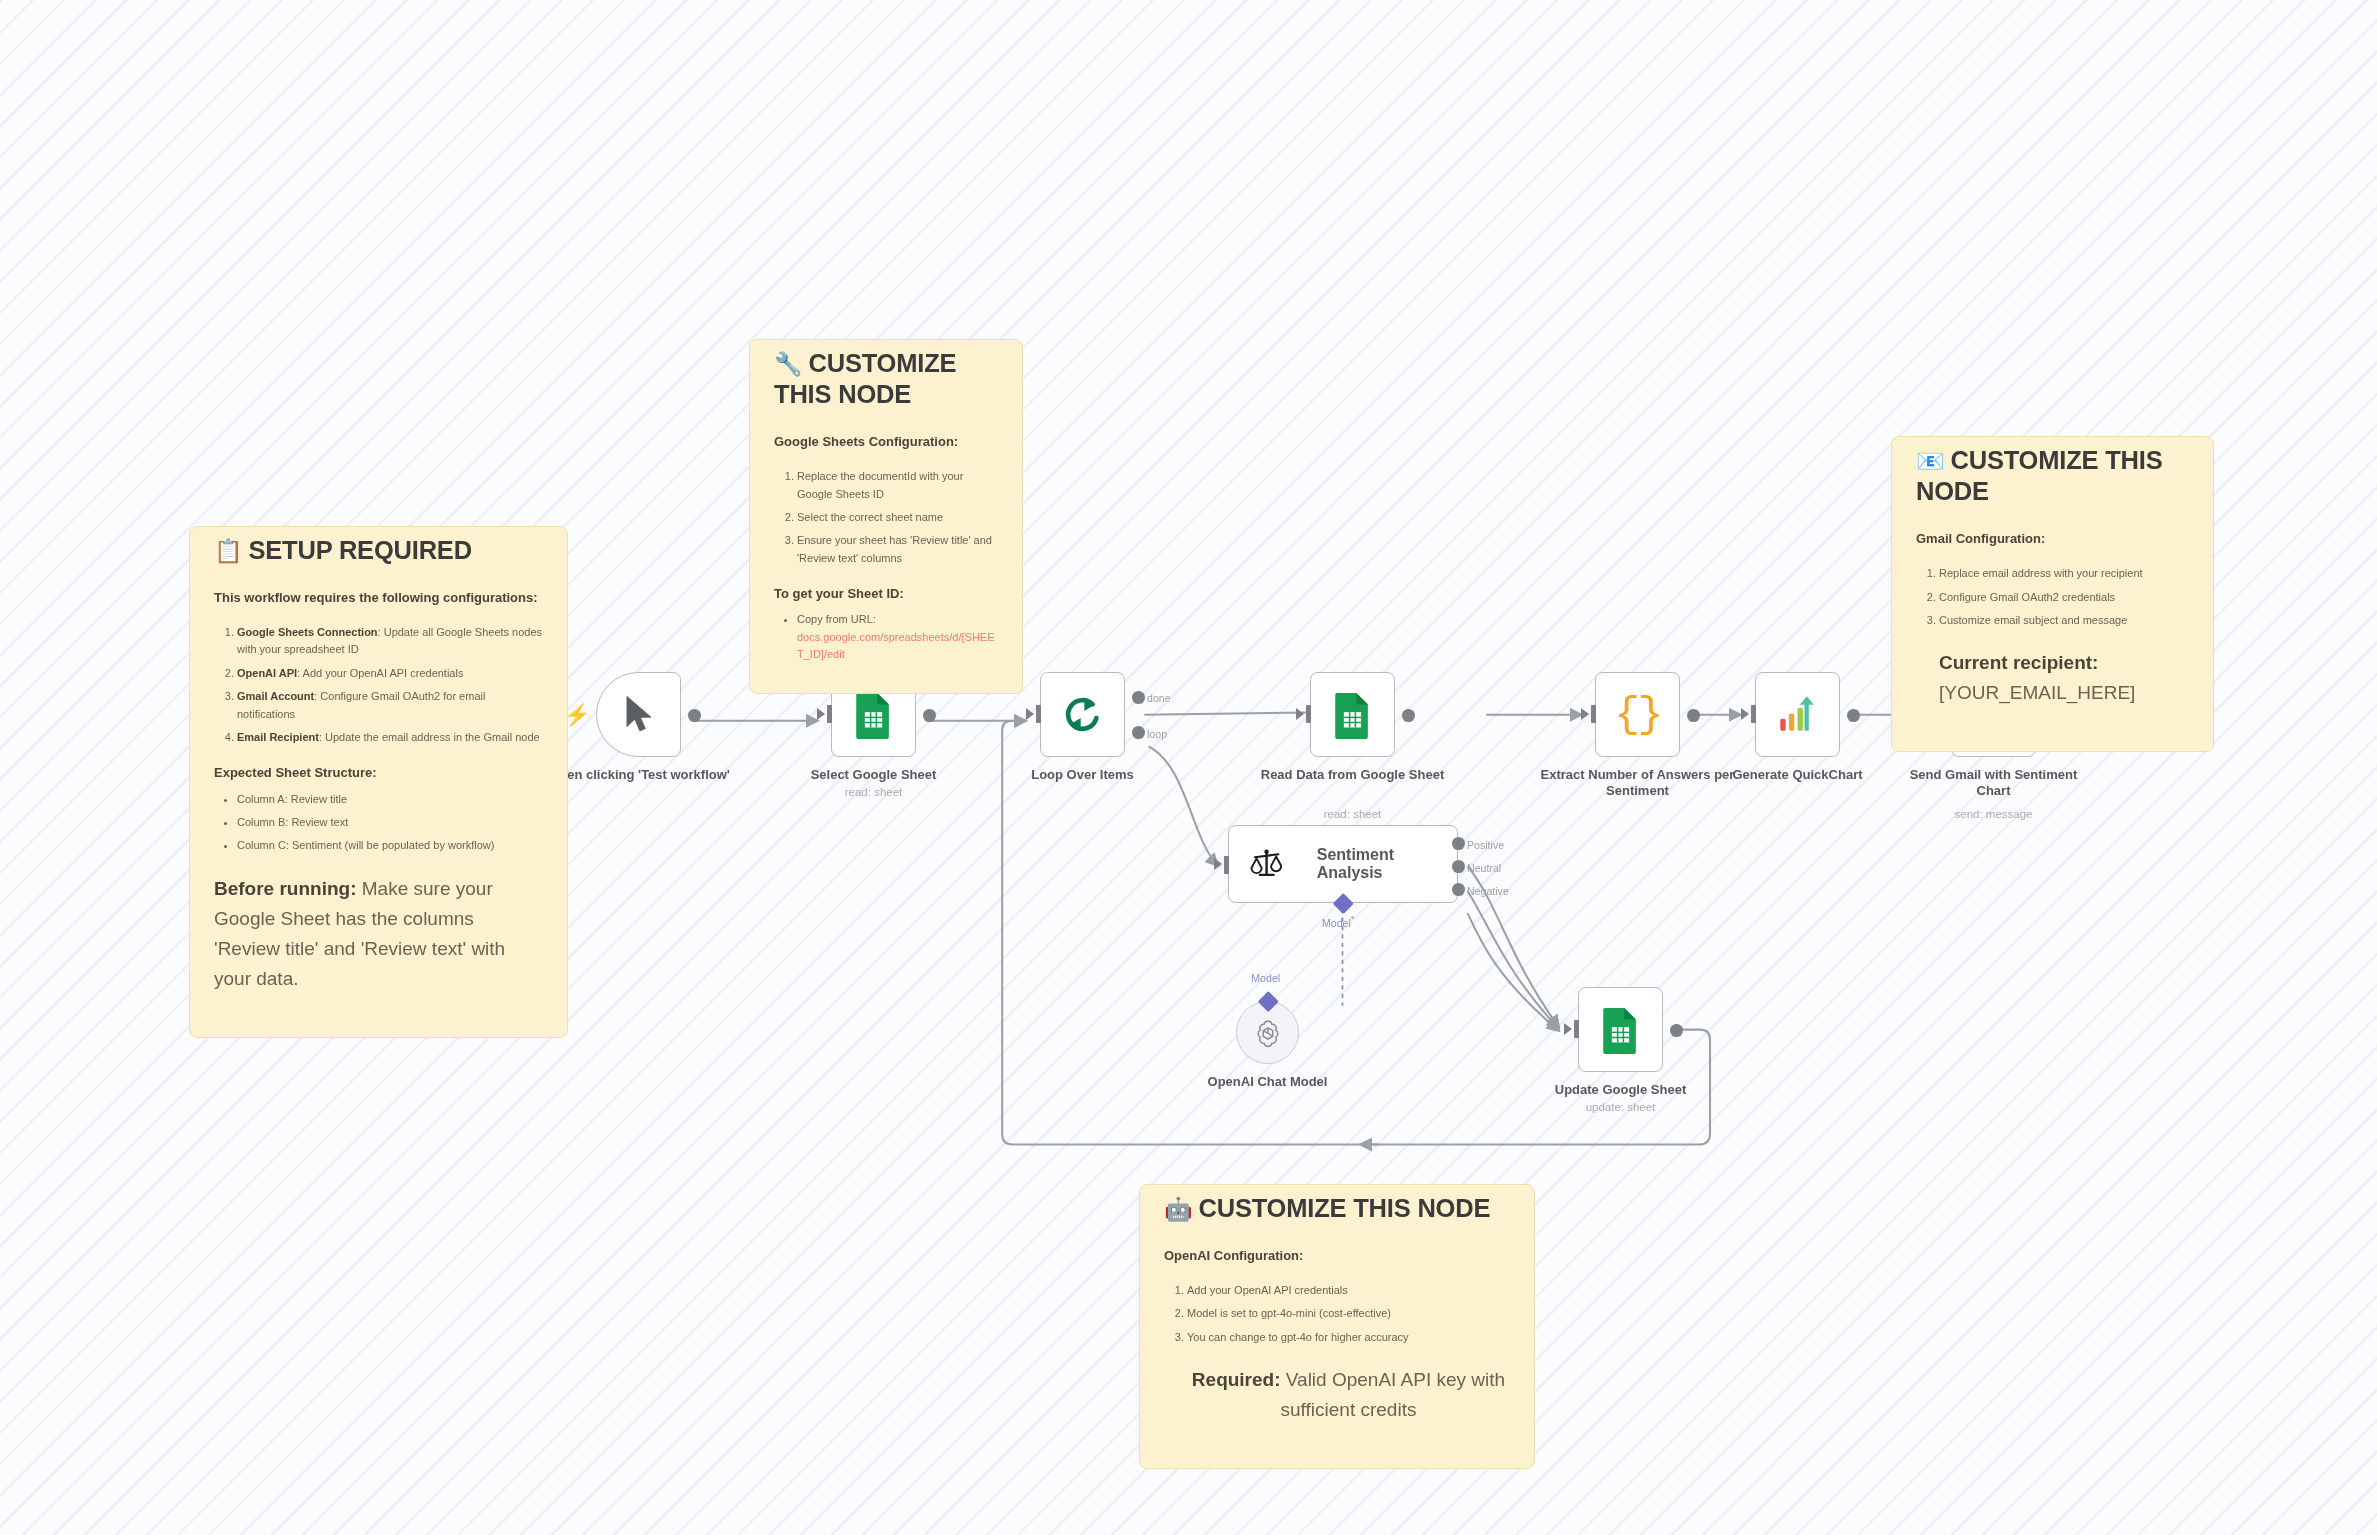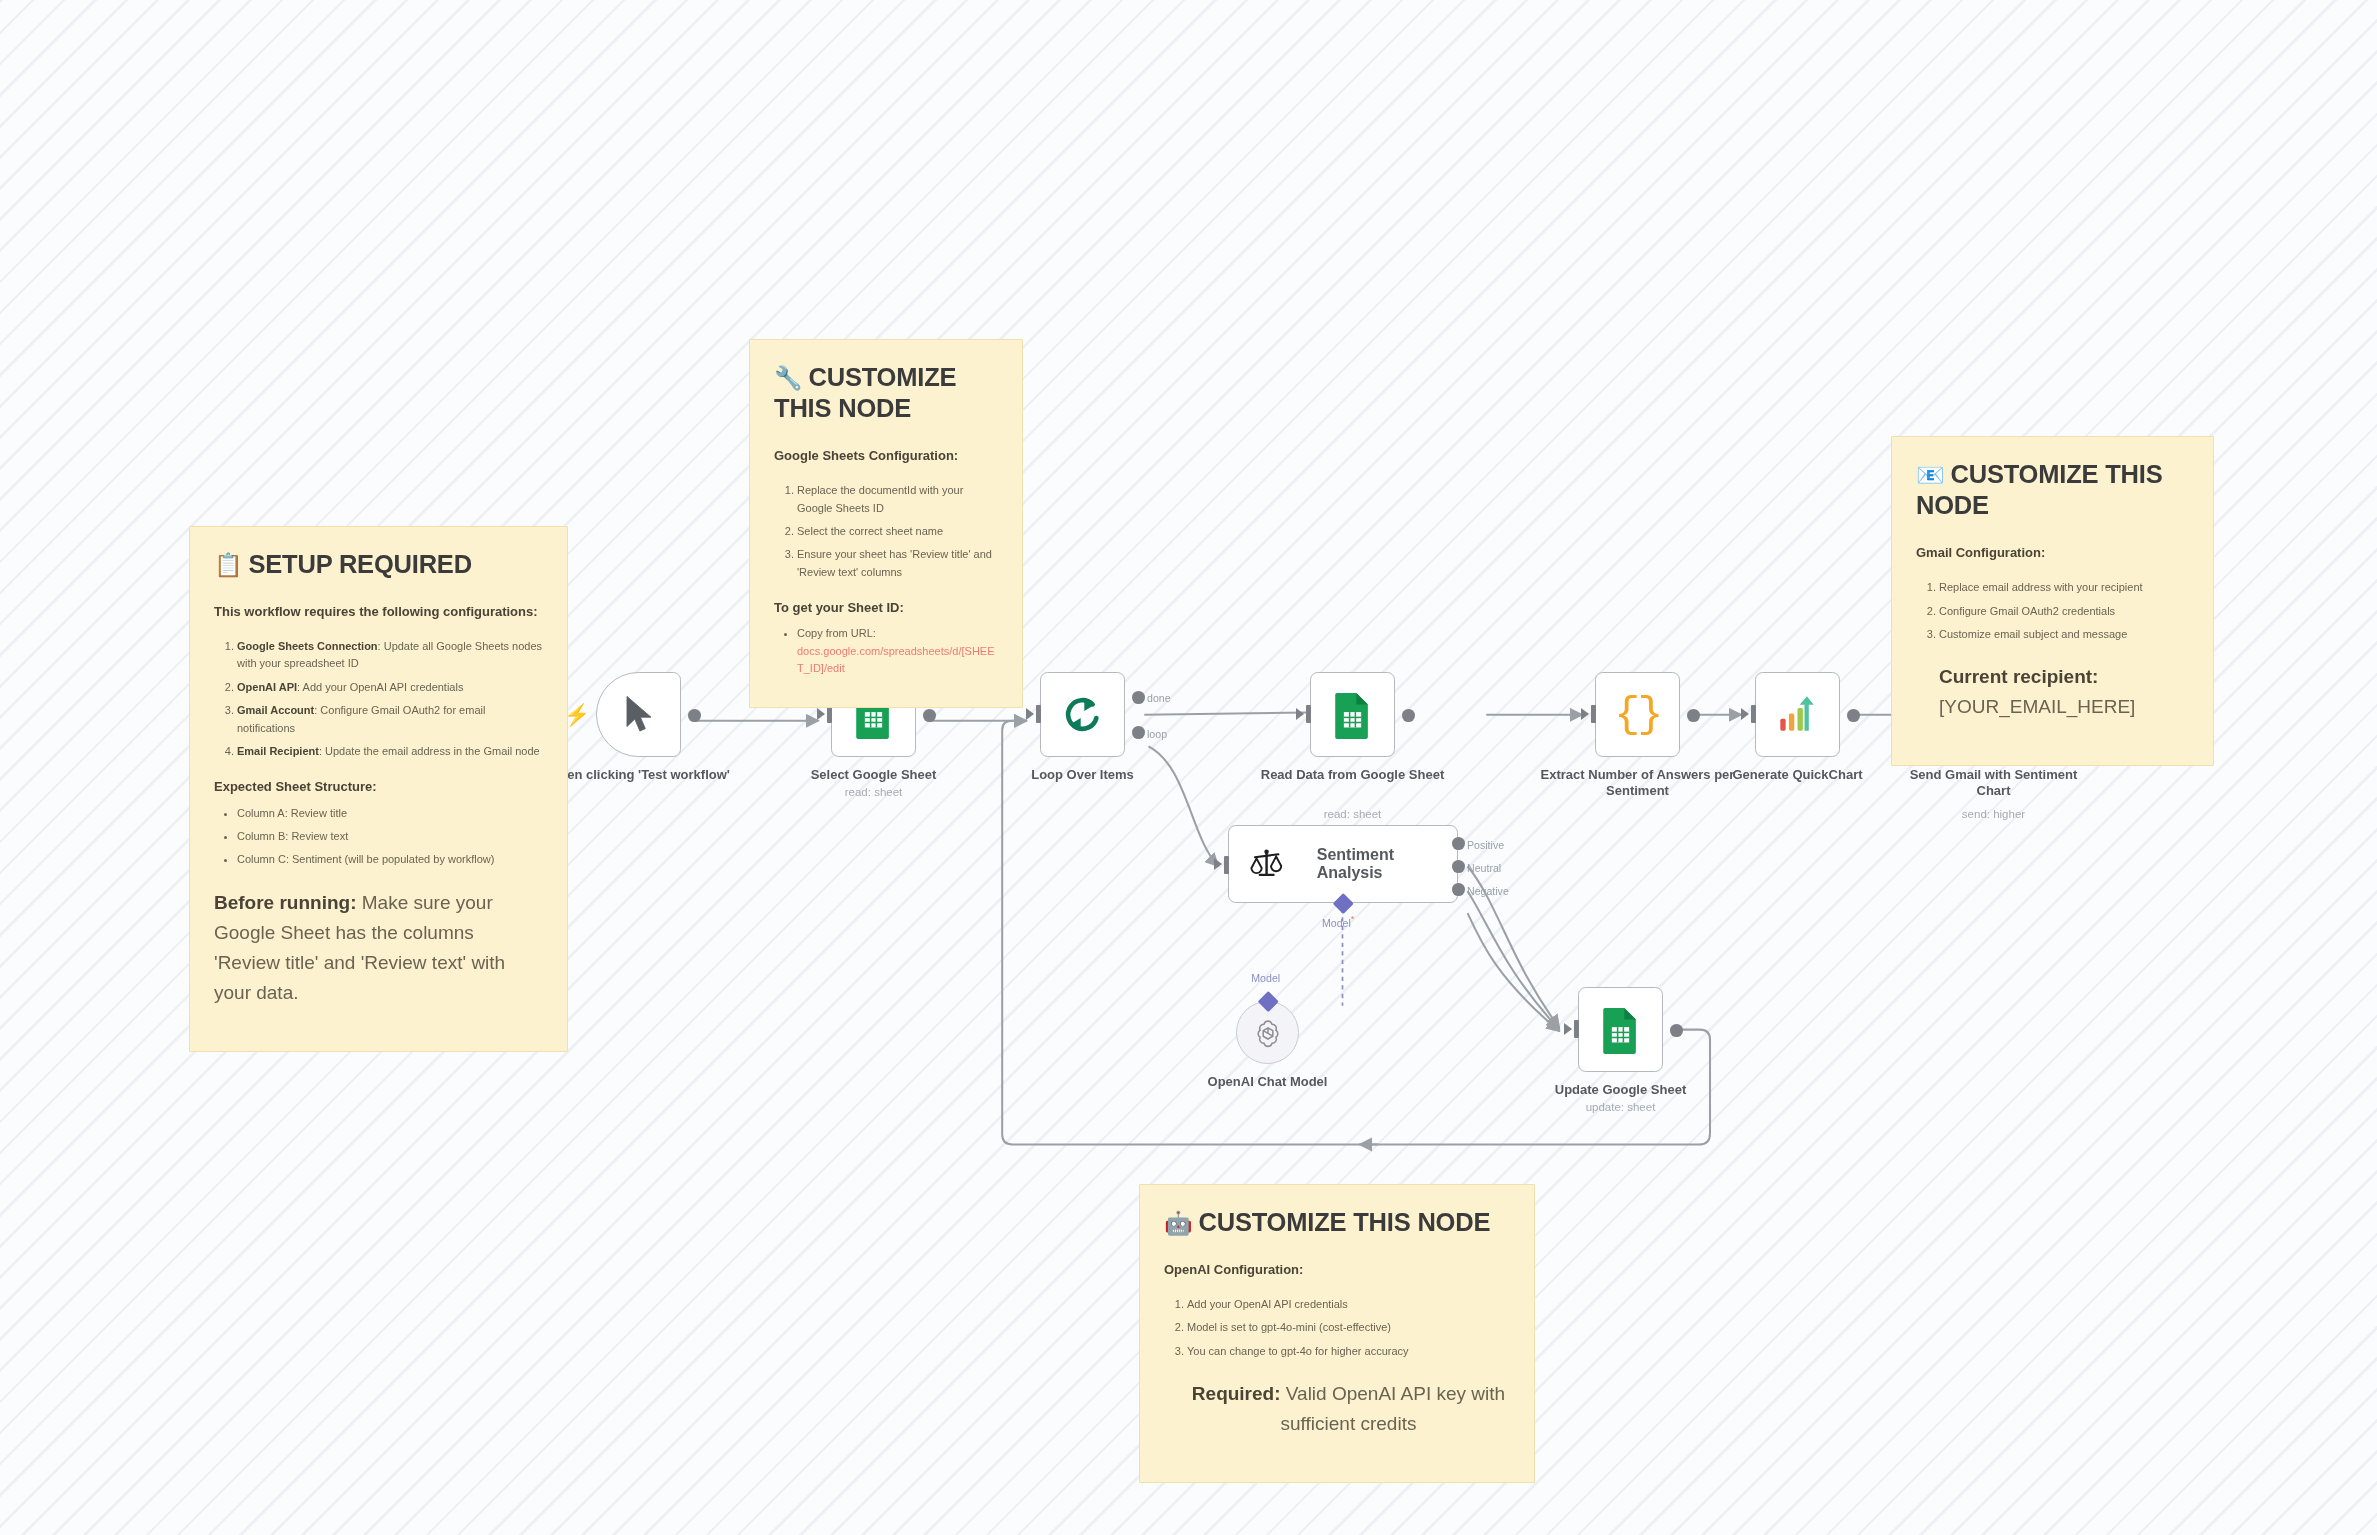--- a/index.html
+++ b/index.html
@@ -15,21 +15,21 @@
       rgba(255,255,255,0) 2.6px,
       rgba(255,255,255,0) 22px
     );
   }
   #canvas { position:absolute; inset:0; }
   svg.wires { position:absolute; left:0; top:0; width:2377px; height:1536px; pointer-events:none; }
 
   
   .sticky {
     position:absolute; background:#fdf2d0; border:0.9px solid #f0e0ae;
-    border-radius:1px; padding:22px 24px 24px 24px; color:#4d4639;
+    border-radius:8px; padding:8px 24px 24px 24px; color:#4d4639;
   }
   .sticky h2 {
     margin:0 0 24px 0; font-size:25.5px; line-height:1.22; font-weight:700;
     color:#3b3b3b; letter-spacing:-0.2px;
   }
   .sticky h2 .emo { font-size:23px; margin-right:6px; }
   .sticky .lead { font-weight:700; font-size:13px; margin:0 0 19px 0; color:#4a4336; }
   .sticky ol, .sticky ul { margin:0 0 0 0; padding-left:23px; }
   .sticky ol li, .sticky ul li { font-size:11px; line-height:1.58; margin-bottom:6px; color:#6a6352; }
   .sticky ul { list-style:disc; }
@@ -232,21 +232,21 @@
         <path d="M4 39 V12 L27 28 L50 12 v27" fill="none"></path>
         <path d="M2 39 V13.5 a4 4 0 0 1 6.3 -3.3 L14 14.4 V39z" fill="#4285f4"></path>
         <path d="M52 39 V13.5 a4 4 0 0 0 -6.3 -3.3 L40 14.4 V39z" fill="#34a853"></path>
         <path d="M14 14.4 L27 24 L40 14.4 V39 H14z" fill="#fff"></path>
         <path d="M2 13.5 a4 4 0 0 1 6.3 -3.3 L27 24 L45.7 10.2 a4 4 0 0 1 6.3 3.3 v3 L27 34.5 L2 16.5z" fill="#ea4335"></path>
         <path d="M40 14.4 L52 6.2 v8 L40 22.6z" fill="#fbbc04"></path>
       </svg>
     </div>
     <div class="port" style="left:92px; top:37px;"></div>
     <div class="caption">Send Gmail with Sentiment Chart</div>
-    <div class="subcap" style="top:136px;">send: higher</div>
+    <div class="subcap" style="top:136px;">send: message</div>
   </div>
 
   <div class="node" id="n-sent">
     <div class="in-arrow" style="left:-14.5px; top:33px;"></div>
     <div class="in-bar" style="left:-4.3px; top:31px;"></div>
     <div class="box wide">
       <svg width="37" height="34" viewBox="0 0 44 40">
         <g fill="#1d1d1f">
           <rect x="20.4" y="6" width="3" height="27" rx="1"></rect>
           <rect x="12" y="32" width="20" height="3" rx="1.4"></rect>

